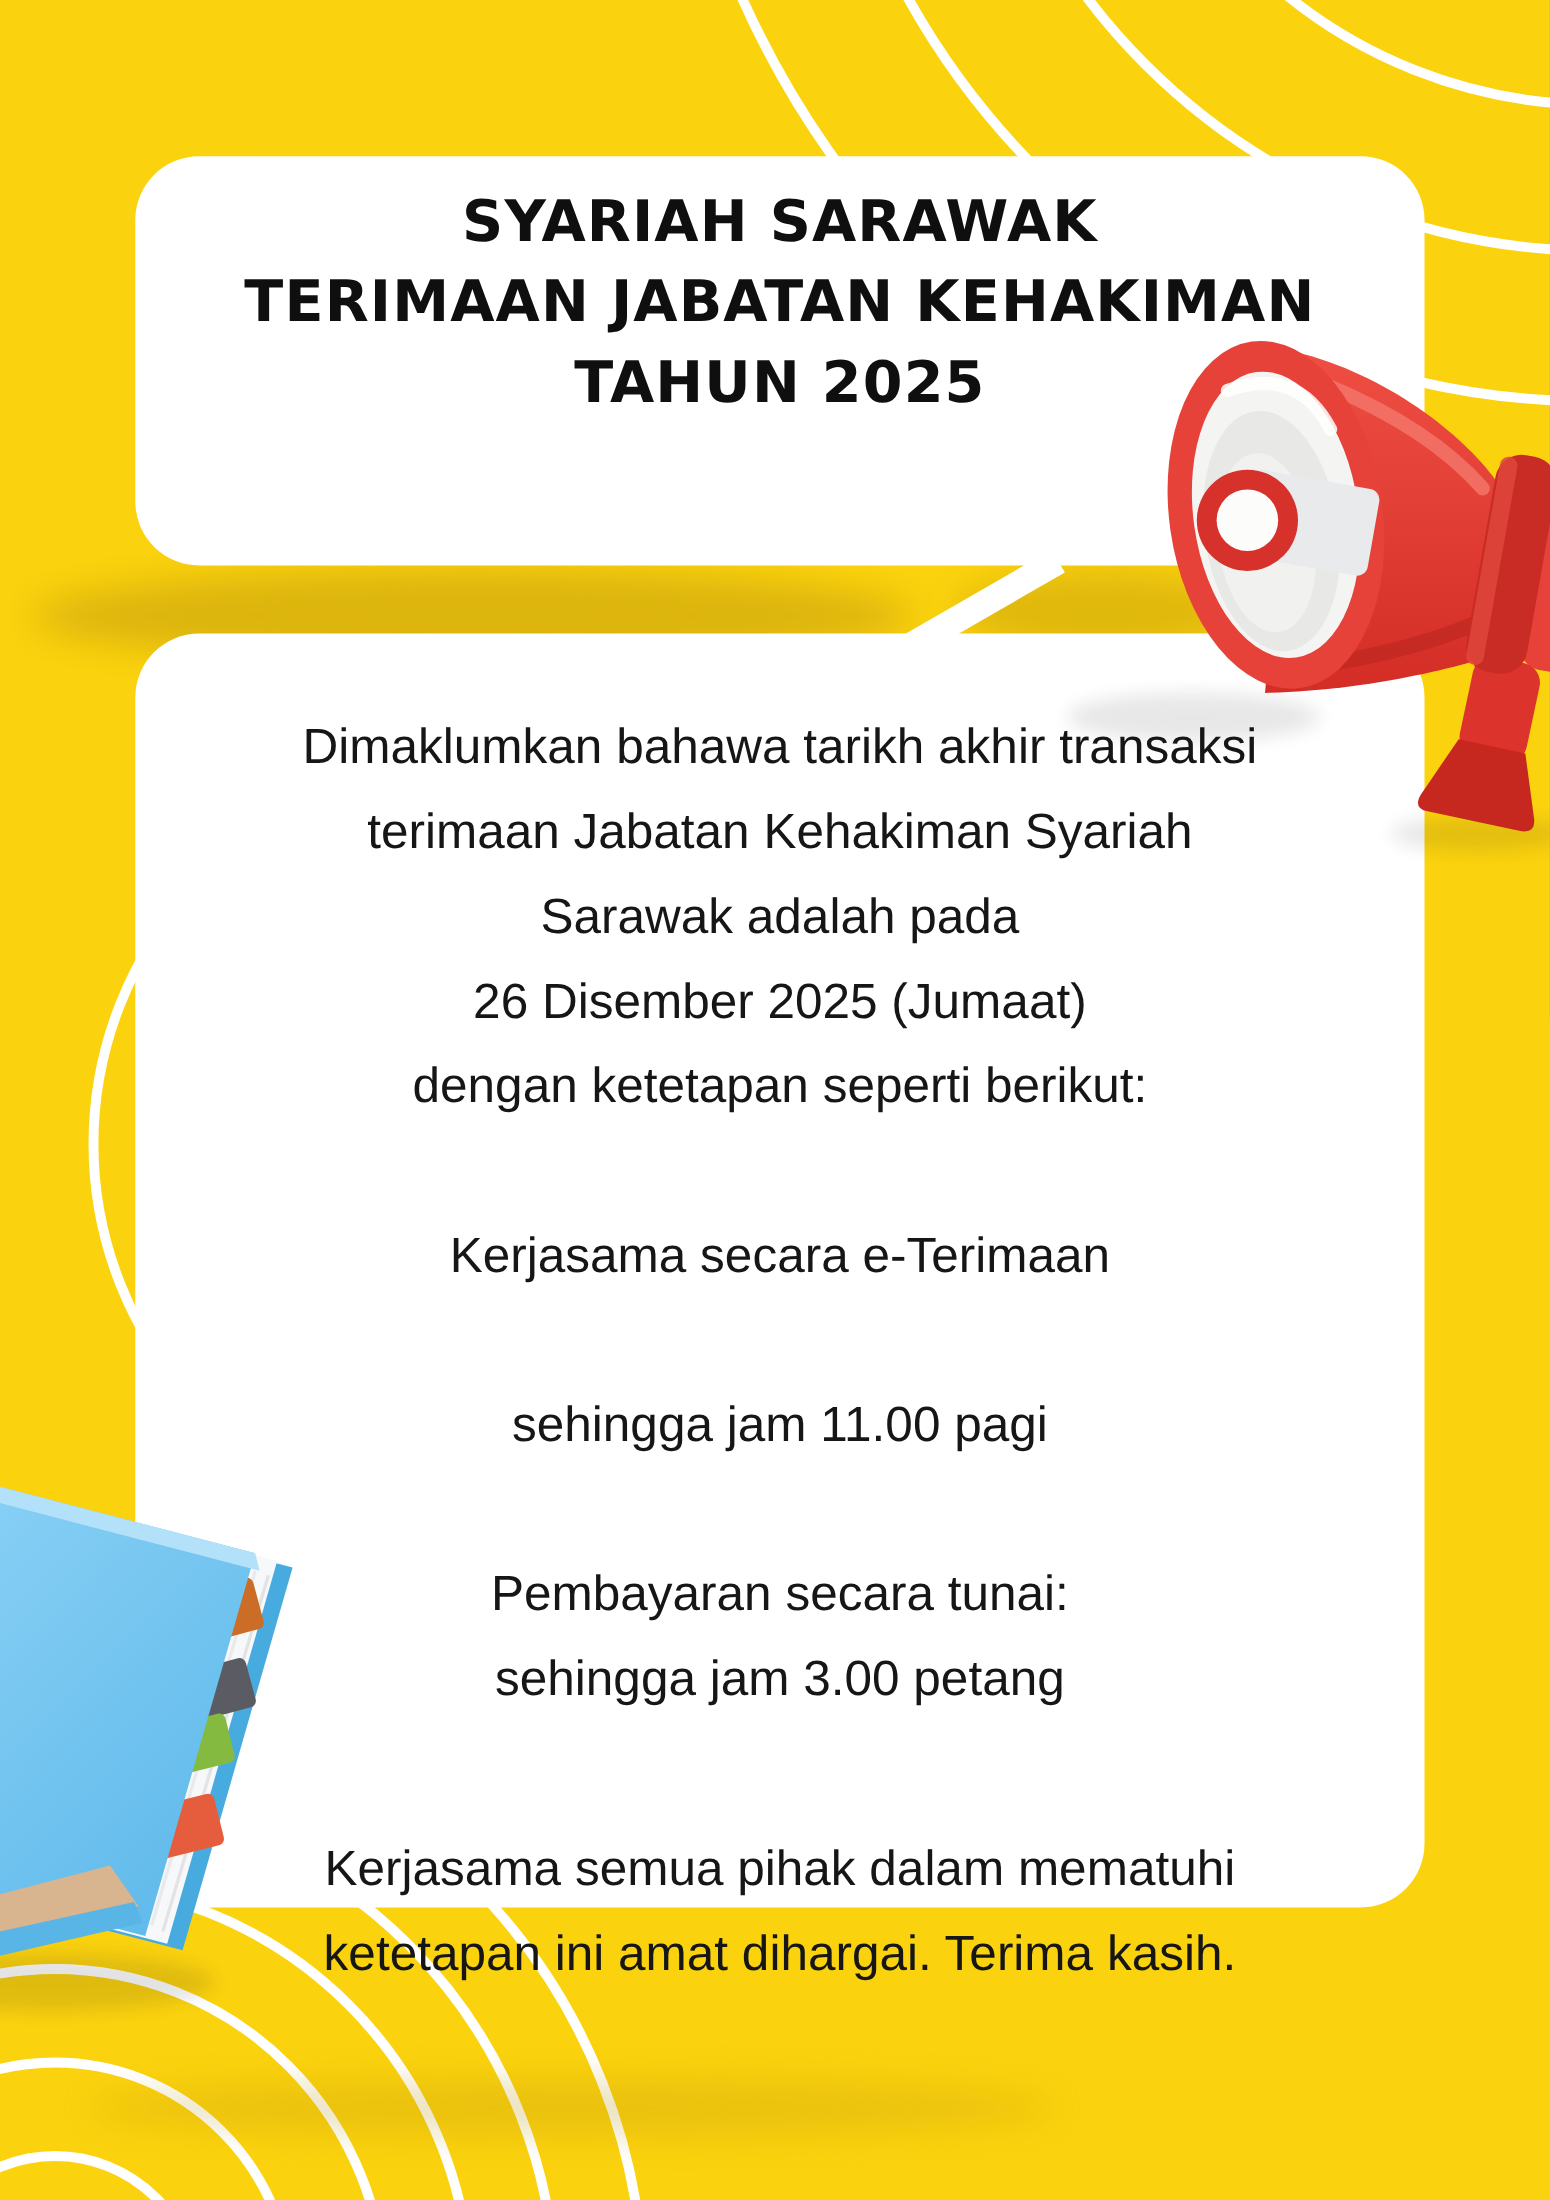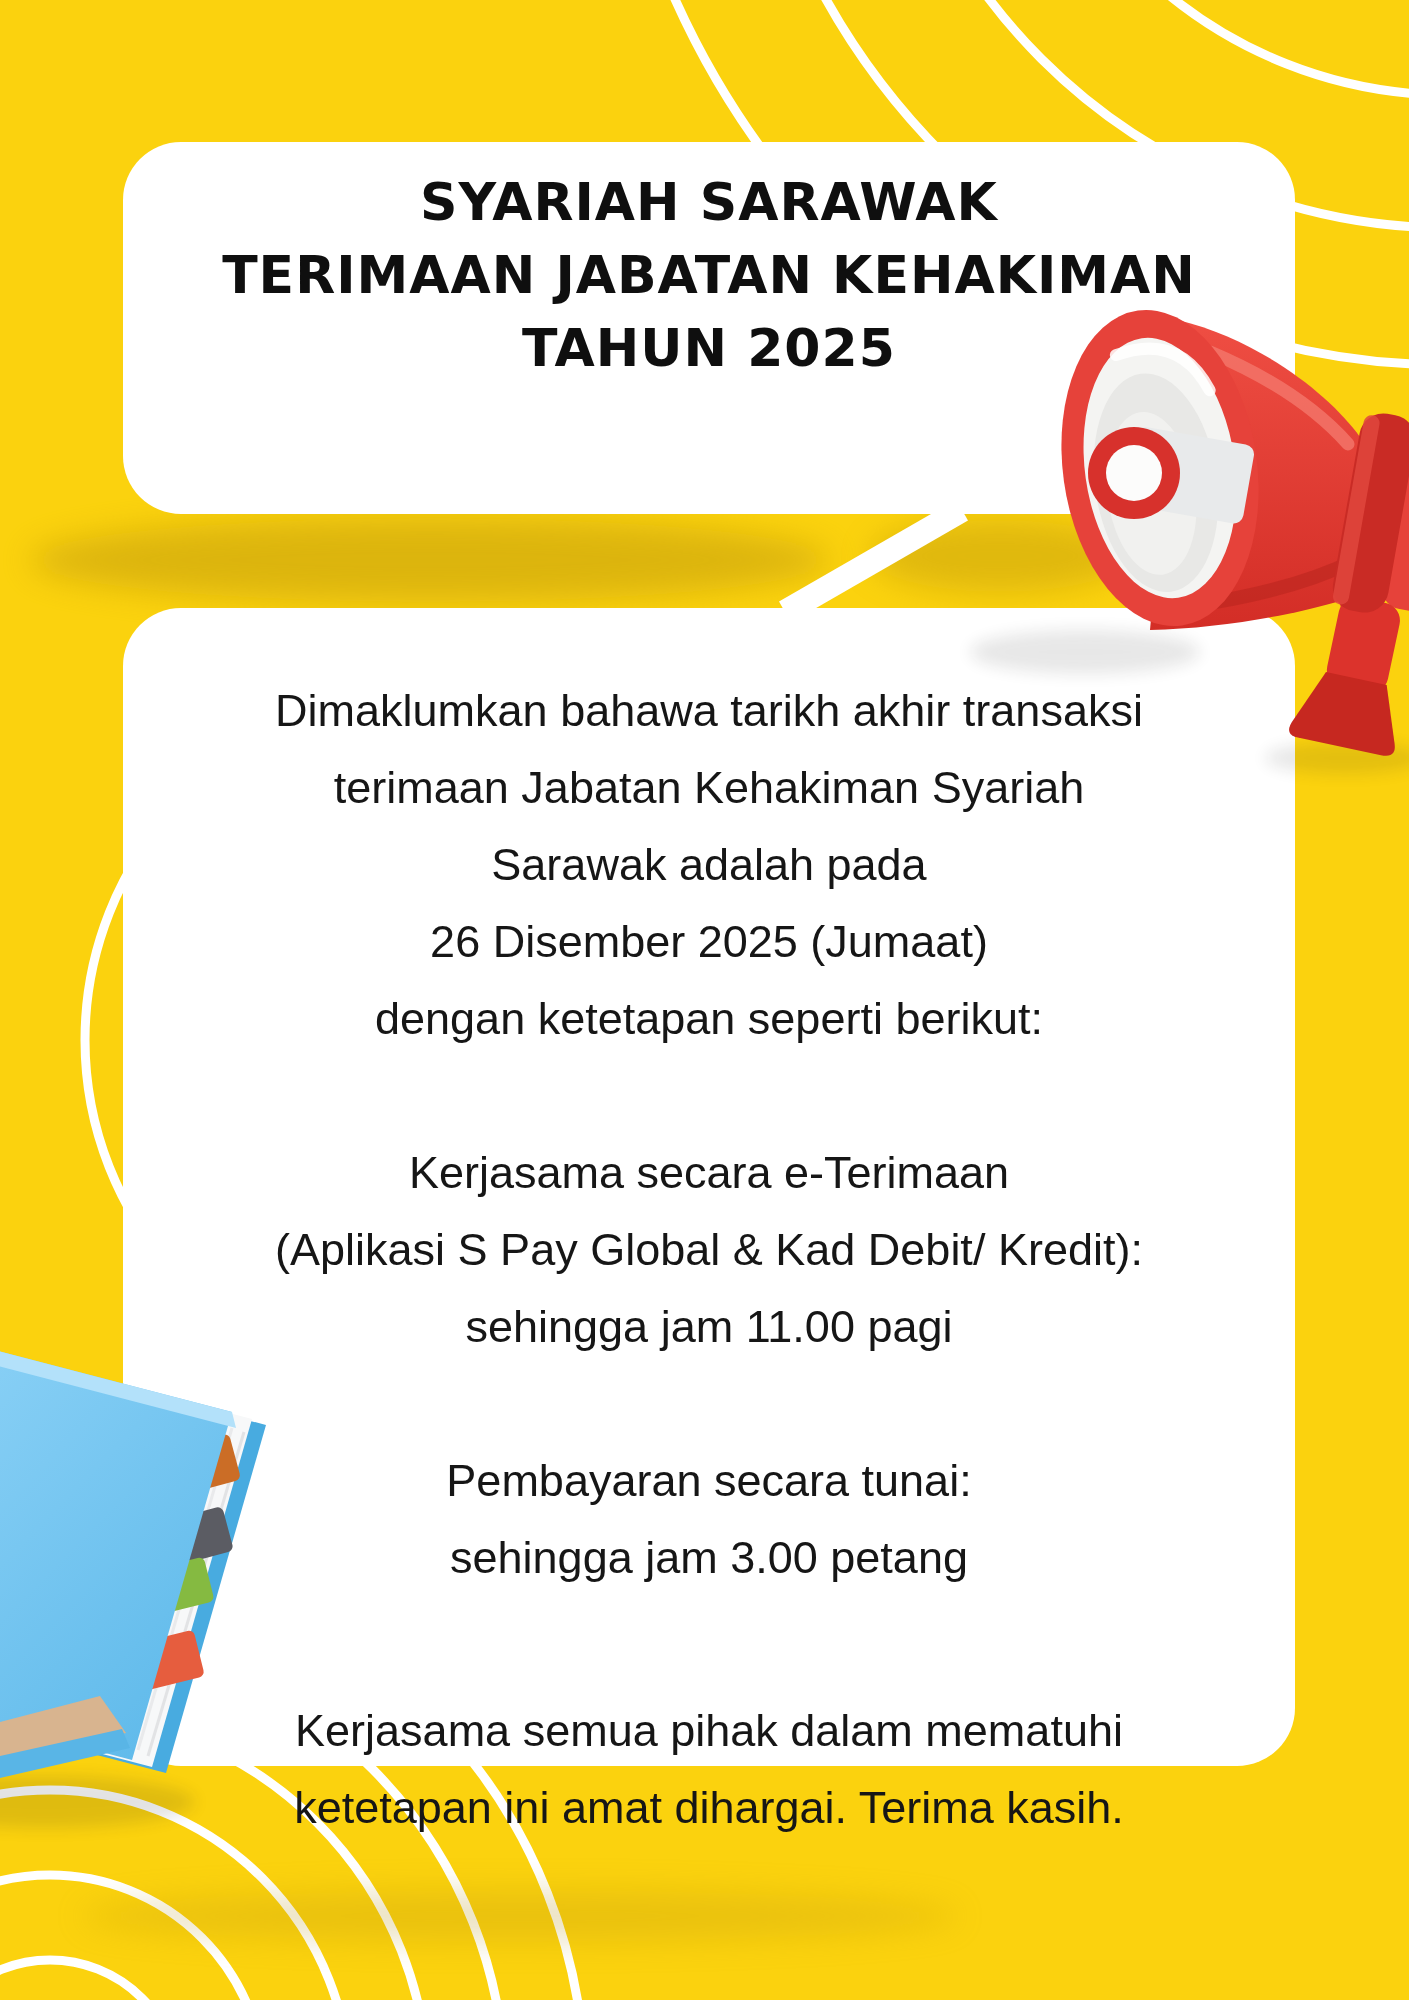--- a/index.html
+++ b/index.html
@@ -11,21 +11,21 @@
   }
   html,body{margin:0;padding:0;background:#777;}
   .canvas{
     position:relative;width:1409px;height:2000px;overflow:hidden;
     background:var(--c-background);
     font-family:"Liberation Sans", sans-serif;
   }
   .layer{position:absolute;left:0;top:0;width:1409px;height:2000px;pointer-events:none;}
   .card{position:absolute;left:123px;width:1172px;background:var(--c-card);border-radius:58px;}
   .title-card{top:142px;height:372px;}
-  .body-card{top:608px;height:1158px;}
+  .body-card{top:576px;height:1158px;}
   .title-text{
     padding:24px 30px 0 30px;text-align:center;
     font-family:"DejaVu Sans", sans-serif;font-weight:700;
     font-size:52px;line-height:73px;letter-spacing:1px;color:var(--c-title);
   }
   .body-text{
     padding:64px 34px 0 34px;text-align:center;
     font-size:45px;line-height:77px;color:var(--c-text);
   }
   .para{margin:0;}
@@ -88,21 +88,21 @@
     <div class="body-text">
       <p class="para">
         <span>Dimaklumkan bahawa tarikh akhir transaksi</span><br>
         <span>terimaan Jabatan Kehakiman Syariah</span><br>
         <span>Sarawak adalah pada</span><br>
         <strong>26 Disember 2025 (Jumaat)</strong><br>
         <span>dengan ketetapan seperti berikut:</span>
       </p>
       <p class="para">
         <span>Kerjasama secara e-Terimaan</span><br>
-        <span>(Aplikasi S Pay Global &amp; Kad Debit/ Kredit):</span><br>
+        <br>
         <span>sehingga jam</span>
         <strong>11.00 pagi</strong>
       </p>
       <p class="para">
         <span>Pembayaran secara tunai:</span><br>
         <span>sehingga jam</span>
         <strong>3.00 petang</strong>
       </p>
       <p class="para closing">
         <span>Kerjasama semua pihak dalam mematuhi</span><br>

